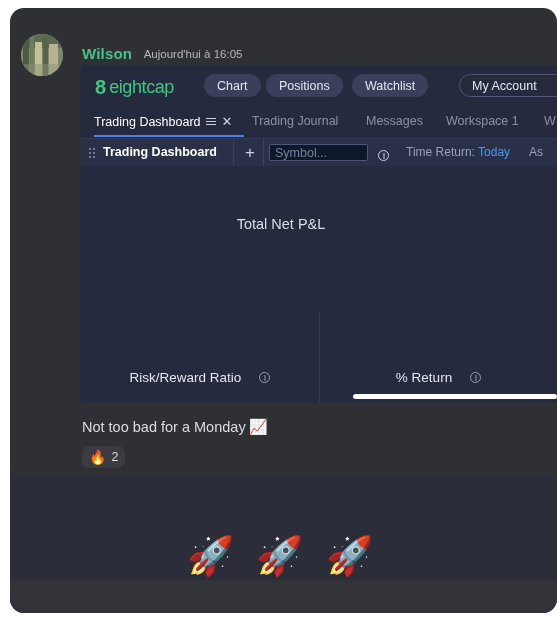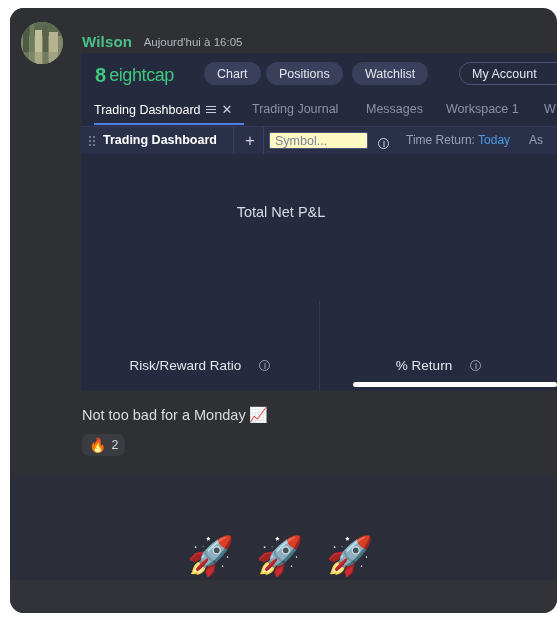--- a/index.html
+++ b/index.html
@@ -24,21 +24,21 @@
     height: 605px;
     background: #2e3034;
     border-radius: 14px;
     overflow: hidden;
   }
 
   
   .message-row {
     position: absolute;
     left: 0;
-    top: 0;
+    top: 12px;
     width: 461px;
     height: 467px;
     background: #2e3034;
   }
 
   .avatar {
     position: absolute;
     left: 11px;
     top: 14px;
     width: 42px;
@@ -231,21 +231,21 @@
     font-size: 17px;
     line-height: 21px;
     text-align: center;
   }
   .symbol-input {
     position: absolute;
     left: 188px; top: 5px;
     width: 99px; height: 17px;
     border: 1px solid #4d5476;
     border-radius: 2px;
-    background: #fef9c3;
+    background: #0f172a;
     color: #7b819a;
     font-size: 12.5px;
     line-height: 17px;
     padding-left: 5px;
     box-sizing: border-box;
     white-space: nowrap;
     overflow: hidden;
   }
   .info-icon {
     display: inline-block;

